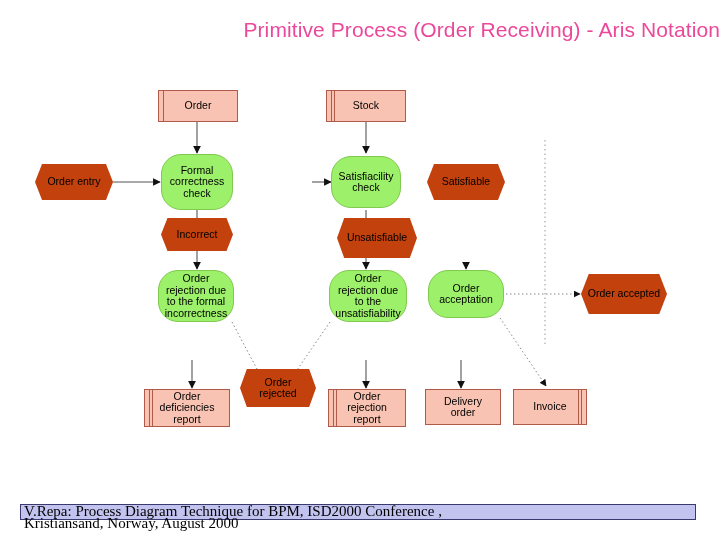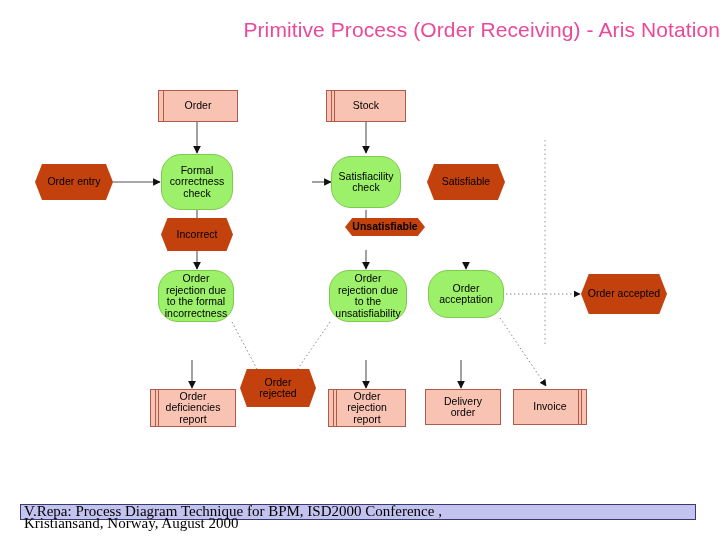--- a/index.html
+++ b/index.html
@@ -196,41 +196,41 @@
   </div>
 
   <div class="node event" style="left:427px; top:164px; width:78px; height:36px;">
     <span class="elabel">Satisfiable</span>
   </div>
 
   <div class="node event" style="left:161px; top:218px; width:72px; height:33px;">
     <span class="elabel">Incorrect</span>
   </div>
 
-  <div class="node event" style="left:345px; top:218px; width:80px; height:18px;font-weight:bold;">
+  <div class="node event" style="left:337px; top:218px; width:80px; height:40px;">
     <span class="elabel">Unsatisfiable</span>
   </div>
 
   <div class="node func" style="left:158px; top:270px; width:76px; height:52px;">
     <span>Order rejection due to the formal incorrectness</span>
   </div>
 
   <div class="node func" style="left:329px; top:270px; width:78px; height:52px;">
     <span>Order rejection due to the unsatisfiability</span>
   </div>
 
   <div class="node func" style="left:428px; top:270px; width:76px; height:48px;">
     <span>Order acceptation</span>
   </div>
 
   <div class="node event" style="left:581px; top:274px; width:86px; height:40px;">
     <span class="elabel">Order accepted</span>
   </div>
 
-  <div class="node data-obj" style="left:150px; top:389px; width:86px; height:38px;">
+  <div class="node data-obj" style="left:144px; top:389px; width:86px; height:38px;">
     <span class="bar-left b1"></span>
     <span class="bar-left b2"></span>
     <span class="dlabel">Order deficiencies report</span>
   </div>
 
   <div class="node event" style="left:240px; top:369px; width:76px; height:38px;">
     <span class="elabel">Order rejected</span>
   </div>
 
   <div class="node data-obj" style="left:328px; top:389px; width:78px; height:38px;">

